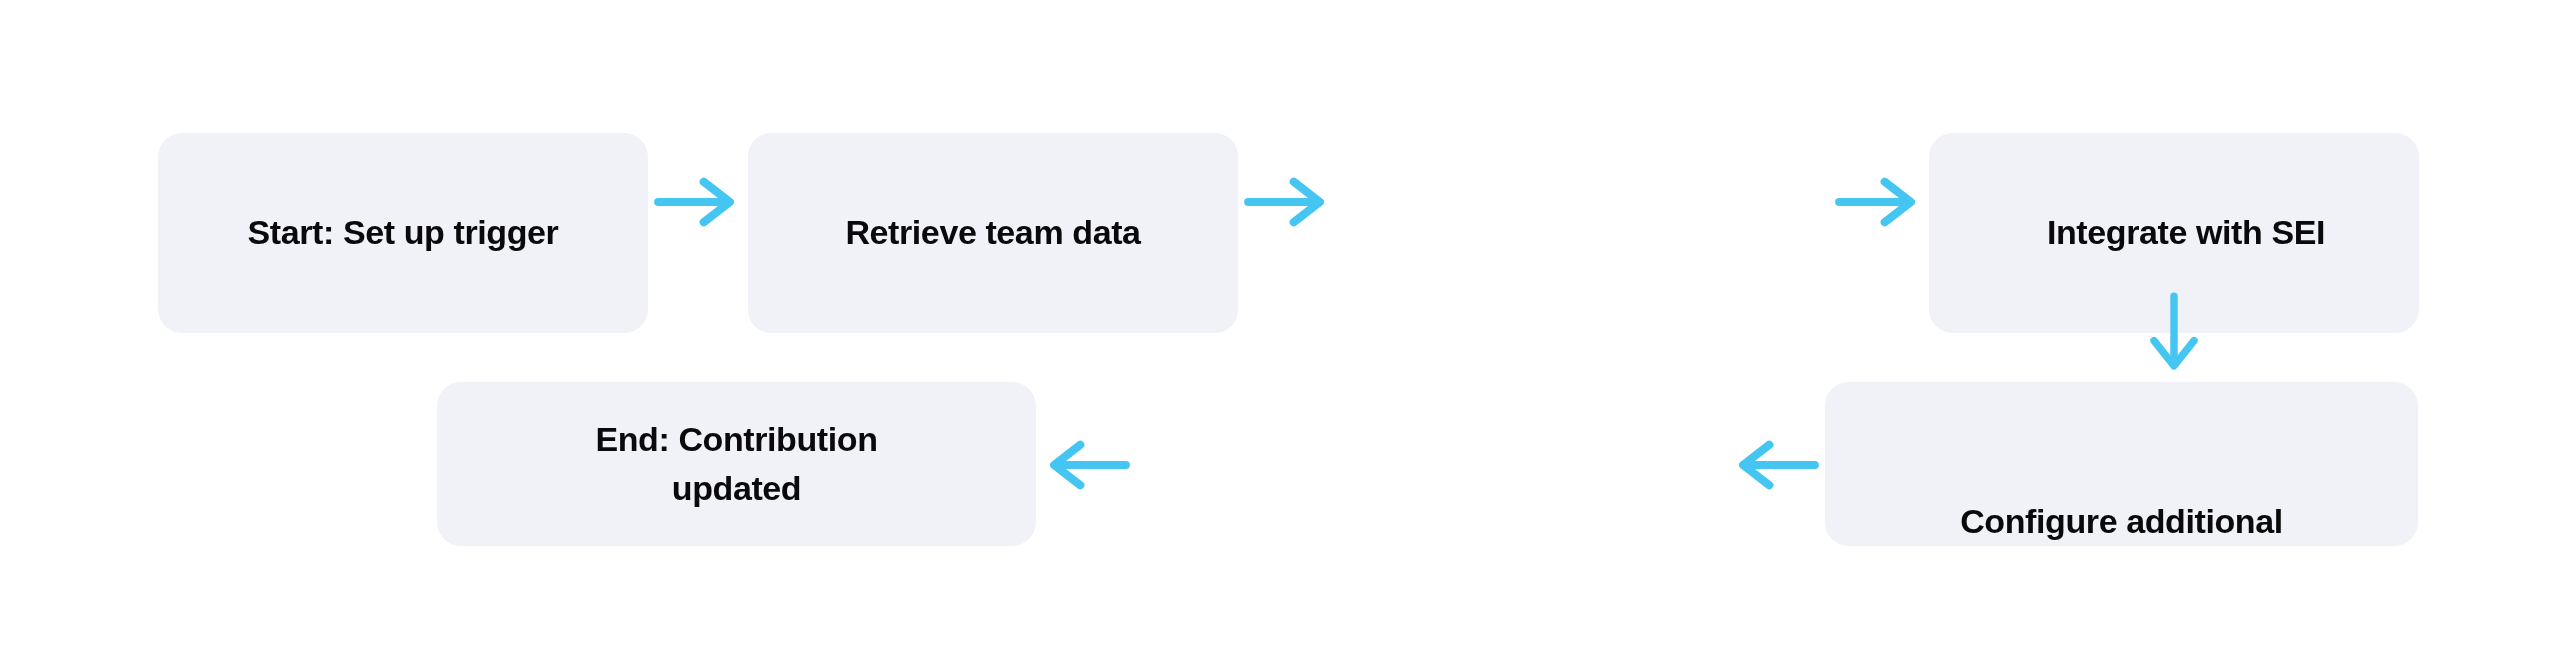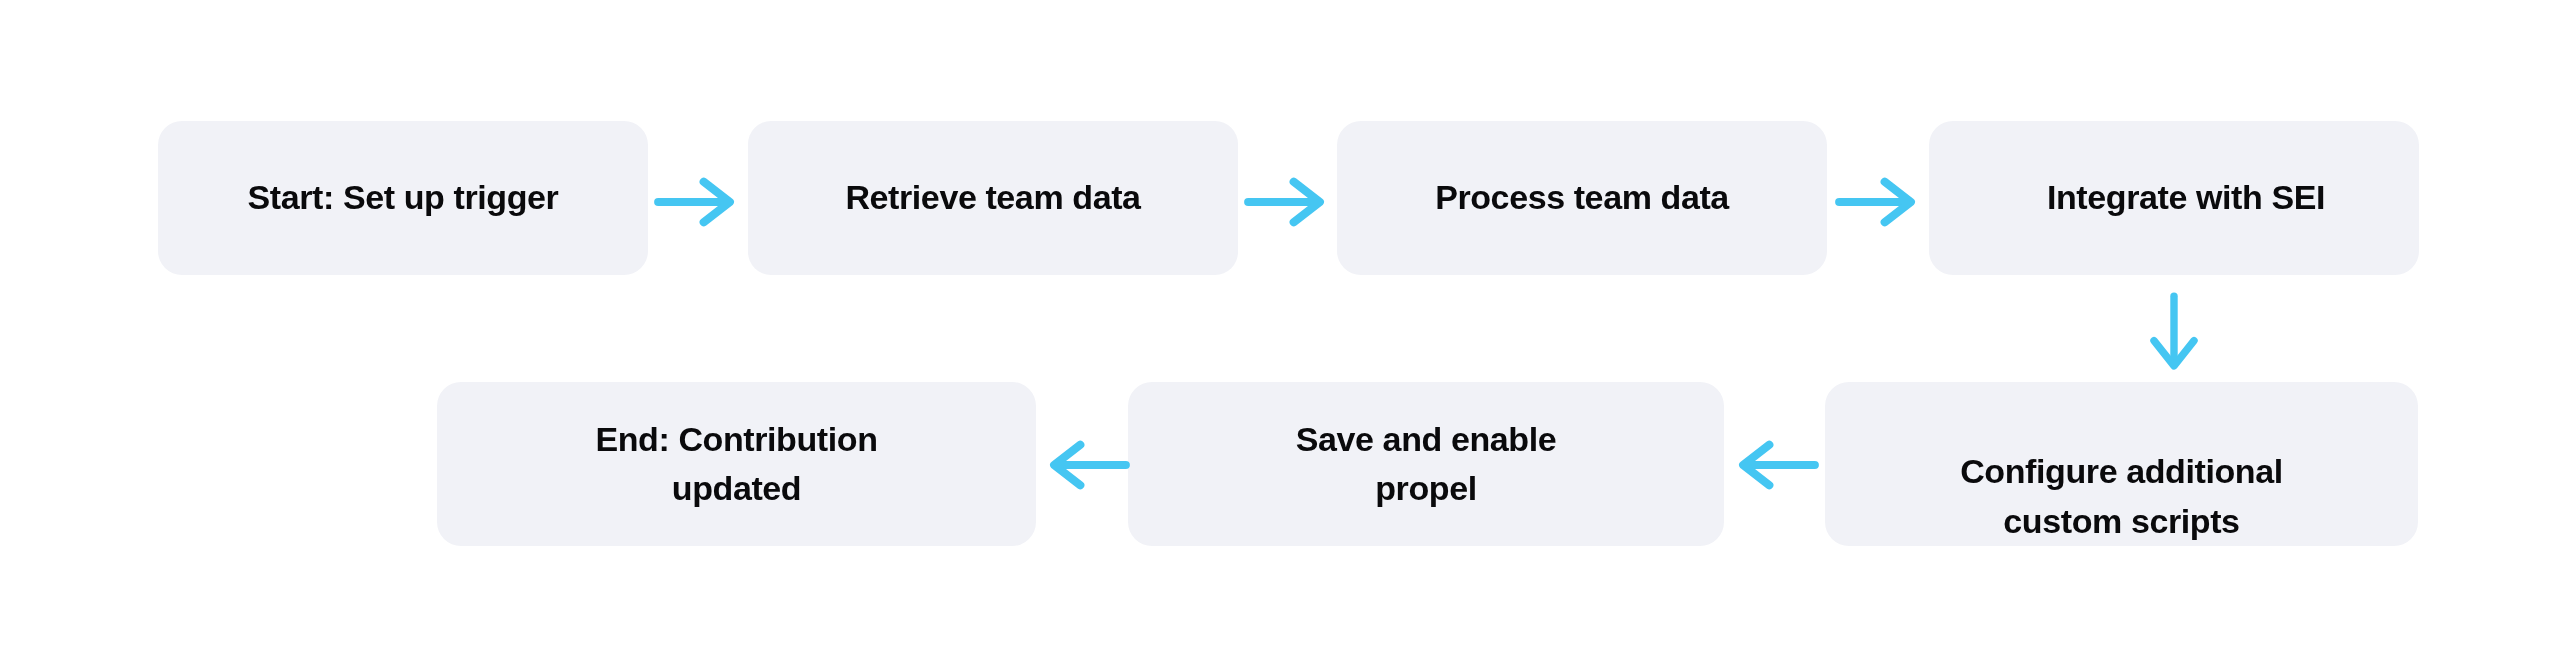--- a/index.html
+++ b/index.html
@@ -29,21 +29,21 @@
     text-align: center;
     color: var(--node-text);
     font-size: 34px;
     font-weight: 700;
     letter-spacing: -0.4px;
     line-height: 1.45;
   }
   .node .line { display: block; white-space: nowrap; }
 
   
-  .row-top { top: 121px; height: 154px; }
+  .row-top { top: 133px; height: 200px; }
   .n-start     { left: 158px;  width: 490px; }
   .n-retrieve  { left: 748px; width: 490px; border-radius: 23px; }
   .n-process   { left: 1337px; width: 490px; }
   .n-integrate { left: 1929px; width: 490px; padding-left: 24px; }
 
   
   .row-bottom { top: 382px; height: 164px; }
   .n-configure { left: 1825px; width: 593px; justify-content: flex-end; }
   .n-save      { left: 1128px; width: 596px; }
   .n-end       { left: 437px;  width: 599px; }
@@ -79,23 +79,20 @@
     <span class="line">Retrieve team data</span>
   </div>
 
   <div class="edge edge-h e-retrieve-process">
     <svg width="91" height="54" viewBox="0 0 122 72" fill="none" stroke="currentColor" stroke-width="11" stroke-linecap="round" stroke-linejoin="round">
       <line x1="7" y1="36" x2="98" y2="36"></line>
       <polyline points="68,9 103,36 68,63" fill="none"></polyline>
     </svg>
   </div>
 
-  <div class="node row-top n-process">
-    <span class="line">Process team data</span>
-  </div>
 
   <div class="edge edge-h e-process-integrate">
     <svg width="91" height="54" viewBox="0 0 122 72" fill="none" stroke="currentColor" stroke-width="11" stroke-linecap="round" stroke-linejoin="round">
       <line x1="7" y1="36" x2="98" y2="36"></line>
       <polyline points="68,9 103,36 68,63" fill="none"></polyline>
     </svg>
   </div>
 
   <div class="node row-top n-integrate">
     <span class="line">Integrate with SEI</span>
@@ -103,34 +100,29 @@
 
   <div class="edge e-integrate-configure">
     <svg width="54" height="86" viewBox="0 0 72 116" fill="none" stroke="currentColor" stroke-width="10" stroke-linecap="round" stroke-linejoin="round">
       <line x1="36" y1="7" x2="36" y2="96"></line>
       <polyline points="9,67 36,101 63,67" fill="none"></polyline>
     </svg>
   </div>
 
   <div class="node row-bottom n-configure">
     <span class="line">Configure additional</span>
-    <span class="line">custom scripts</span>
   </div>
 
   <div class="edge edge-h2 e-configure-save">
     <svg width="91" height="54" viewBox="0 0 122 72" fill="none" stroke="currentColor" stroke-width="11" stroke-linecap="round" stroke-linejoin="round">
       <line x1="115" y1="36" x2="24" y2="36"></line>
       <polyline points="54,9 19,36 54,63" fill="none"></polyline>
     </svg>
   </div>
 
-  <div class="node row-bottom n-save">
-    <span class="line">Save and enable</span>
-    <span class="line">propel</span>
-  </div>
 
   <div class="edge edge-h2 e-save-end">
     <svg width="91" height="54" viewBox="0 0 122 72" fill="none" stroke="currentColor" stroke-width="11" stroke-linecap="round" stroke-linejoin="round">
       <line x1="115" y1="36" x2="24" y2="36"></line>
       <polyline points="54,9 19,36 54,63" fill="none"></polyline>
     </svg>
   </div>
 
   <div class="node row-bottom n-end">
     <span class="line">End: Contribution</span>

